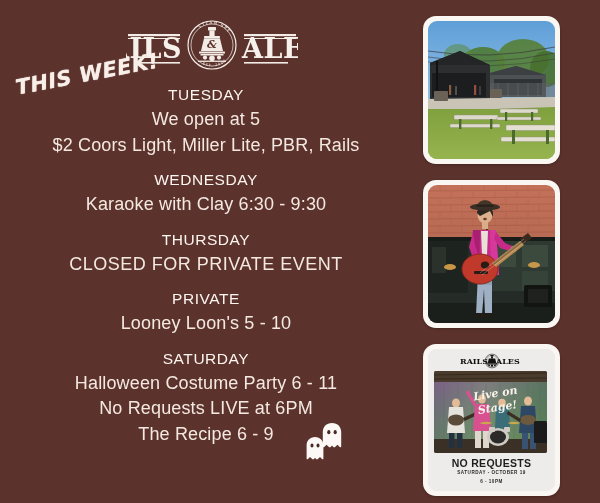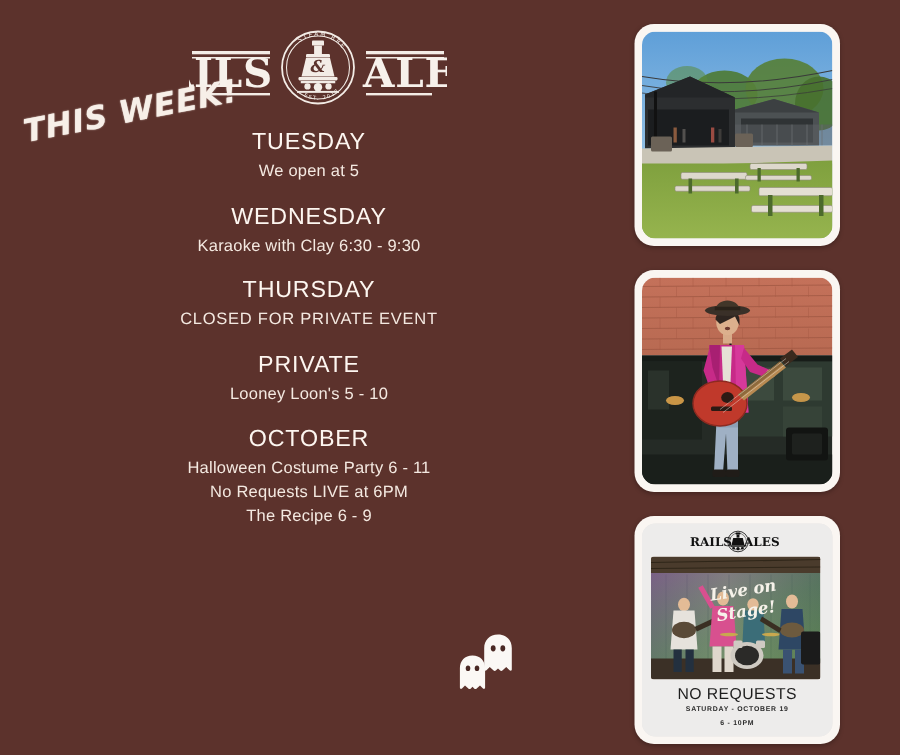--- a/index.html
+++ b/index.html
@@ -33,21 +33,21 @@
   .schedule{
     position:absolute;left:0;top:86px;width:412px;
     text-align:center;
   }
   .day-block{margin-bottom:13px;}
   .day-name{
     font-weight:normal;font-size:15.5px;letter-spacing:.55px;
     color:#fdf6f0;margin-bottom:3px;
   }
   .day-line{
-    font-size:11px;line-height:1.42;color:#f4e9e1;
+    font-size:18px;line-height:1.42;color:#f4e9e1;
     letter-spacing:.15px;white-space:nowrap;
   }
   .day-line.caps{letter-spacing:.5px;}
 
   
   .ghosts{
     position:absolute;left:305px;top:420px;width:46px;height:42px;
     pointer-events:none;
   }
   .ghost{position:absolute;}
@@ -74,21 +74,21 @@
   #card-flyer .inner{height:142px;background:#e8e6e4;}
 
   .ph{width:100%;height:100%;display:block;}
 
   
   .flyer{position:absolute;inset:0;background:#edeceb;}
   .flyer-logo{position:absolute;left:50%;transform:translateX(-50%);top:4px;width:72px;height:16px;}
   .flyer-photo{position:absolute;left:6px;top:22px;width:113px;height:82px;border-radius:2px;overflow:hidden;}
   .flyer-title{
     position:absolute;left:0;right:0;top:108px;text-align:center;
-    font-weight:normal;font-size:10.5px;letter-spacing:.3px;color:#1d1d1d;
+    font-weight:bold;font-size:10.5px;letter-spacing:.3px;color:#1d1d1d;
   }
   .flyer-sub{
     position:absolute;left:0;right:0;top:121px;text-align:center;
     font-weight:bold;font-size:4.6px;letter-spacing:.5px;color:#2a2a2a;
   }
   .flyer-time{
     position:absolute;left:0;right:0;top:130px;text-align:center;
     font-weight:bold;font-size:4.6px;letter-spacing:.5px;color:#2a2a2a;
   }
 </style>
@@ -140,39 +140,40 @@
     </svg>
   </div>
 
   <div class="this-week">THIS WEEK!</div>
 
   <div class="schedule">
 
     <div class="day-block">
       <div class="day-name">TUESDAY</div>
       <div class="day-line">We open at 5</div>
+      <div class="day-line">$2 Coors Light, Miller Lite, PBR, Rails</div>
     </div>
 
     <div class="day-block">
       <div class="day-name">WEDNESDAY</div>
       <div class="day-line">Karaoke with Clay 6:30 - 9:30</div>
     </div>
 
     <div class="day-block">
       <div class="day-name">THURSDAY</div>
       <div class="day-line caps">CLOSED FOR PRIVATE EVENT</div>
     </div>
 
     <div class="day-block">
       <div class="day-name">PRIVATE</div>
       <div class="day-line">Looney Loon's 5 - 10</div>
     </div>
 
     <div class="day-block">
-      <div class="day-name">OCTOBER</div>
+      <div class="day-name">SATURDAY</div>
       <div class="day-line">Halloween Costume Party 6 - 11</div>
       <div class="day-line">No Requests LIVE at 6PM</div>
       <div class="day-line">The Recipe 6 - 9</div>
     </div>
   </div>
 
   <div class="ghosts">
     <svg class="ghost g1" viewBox="0 0 20 24">
       <path d="M10 1 C4.8 1 1.6 4.6 1.6 9.4 L1.6 22.4 C1.6 23.3 2.4 23.6 3 23 L5 21 L7.2 23 C7.7 23.5 8.4 23.5 8.9 23 L10 21.8 L11.1 23 C11.6 23.5 12.3 23.5 12.8 23 L15 21 L17 23 C17.6 23.6 18.4 23.3 18.4 22.4 L18.4 9.4 C18.4 4.6 15.2 1 10 1 Z" fill="#fbf8f5"></path>
       <ellipse cx="7" cy="9.5" rx="1.5" ry="1.9" fill="#4a2824"></ellipse>

